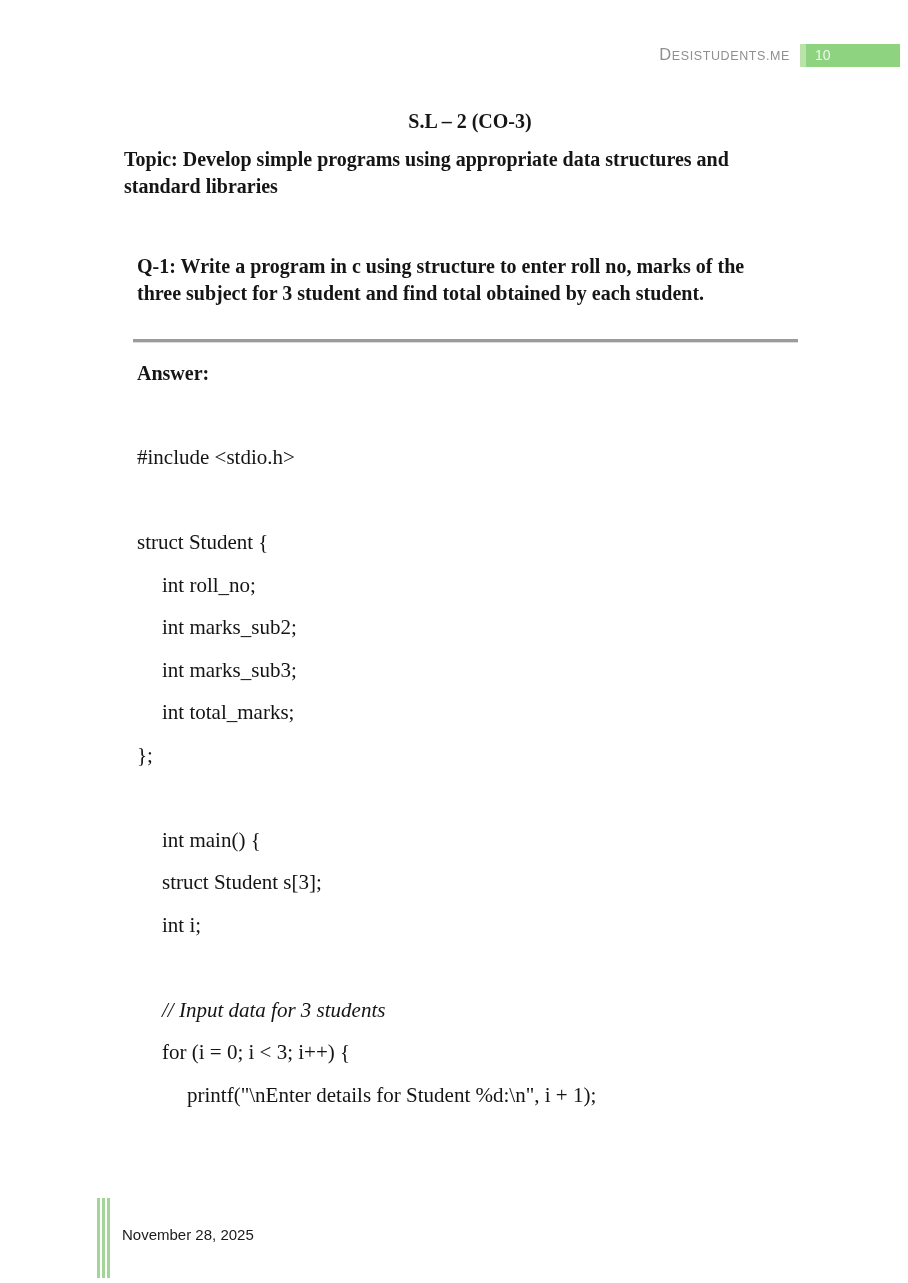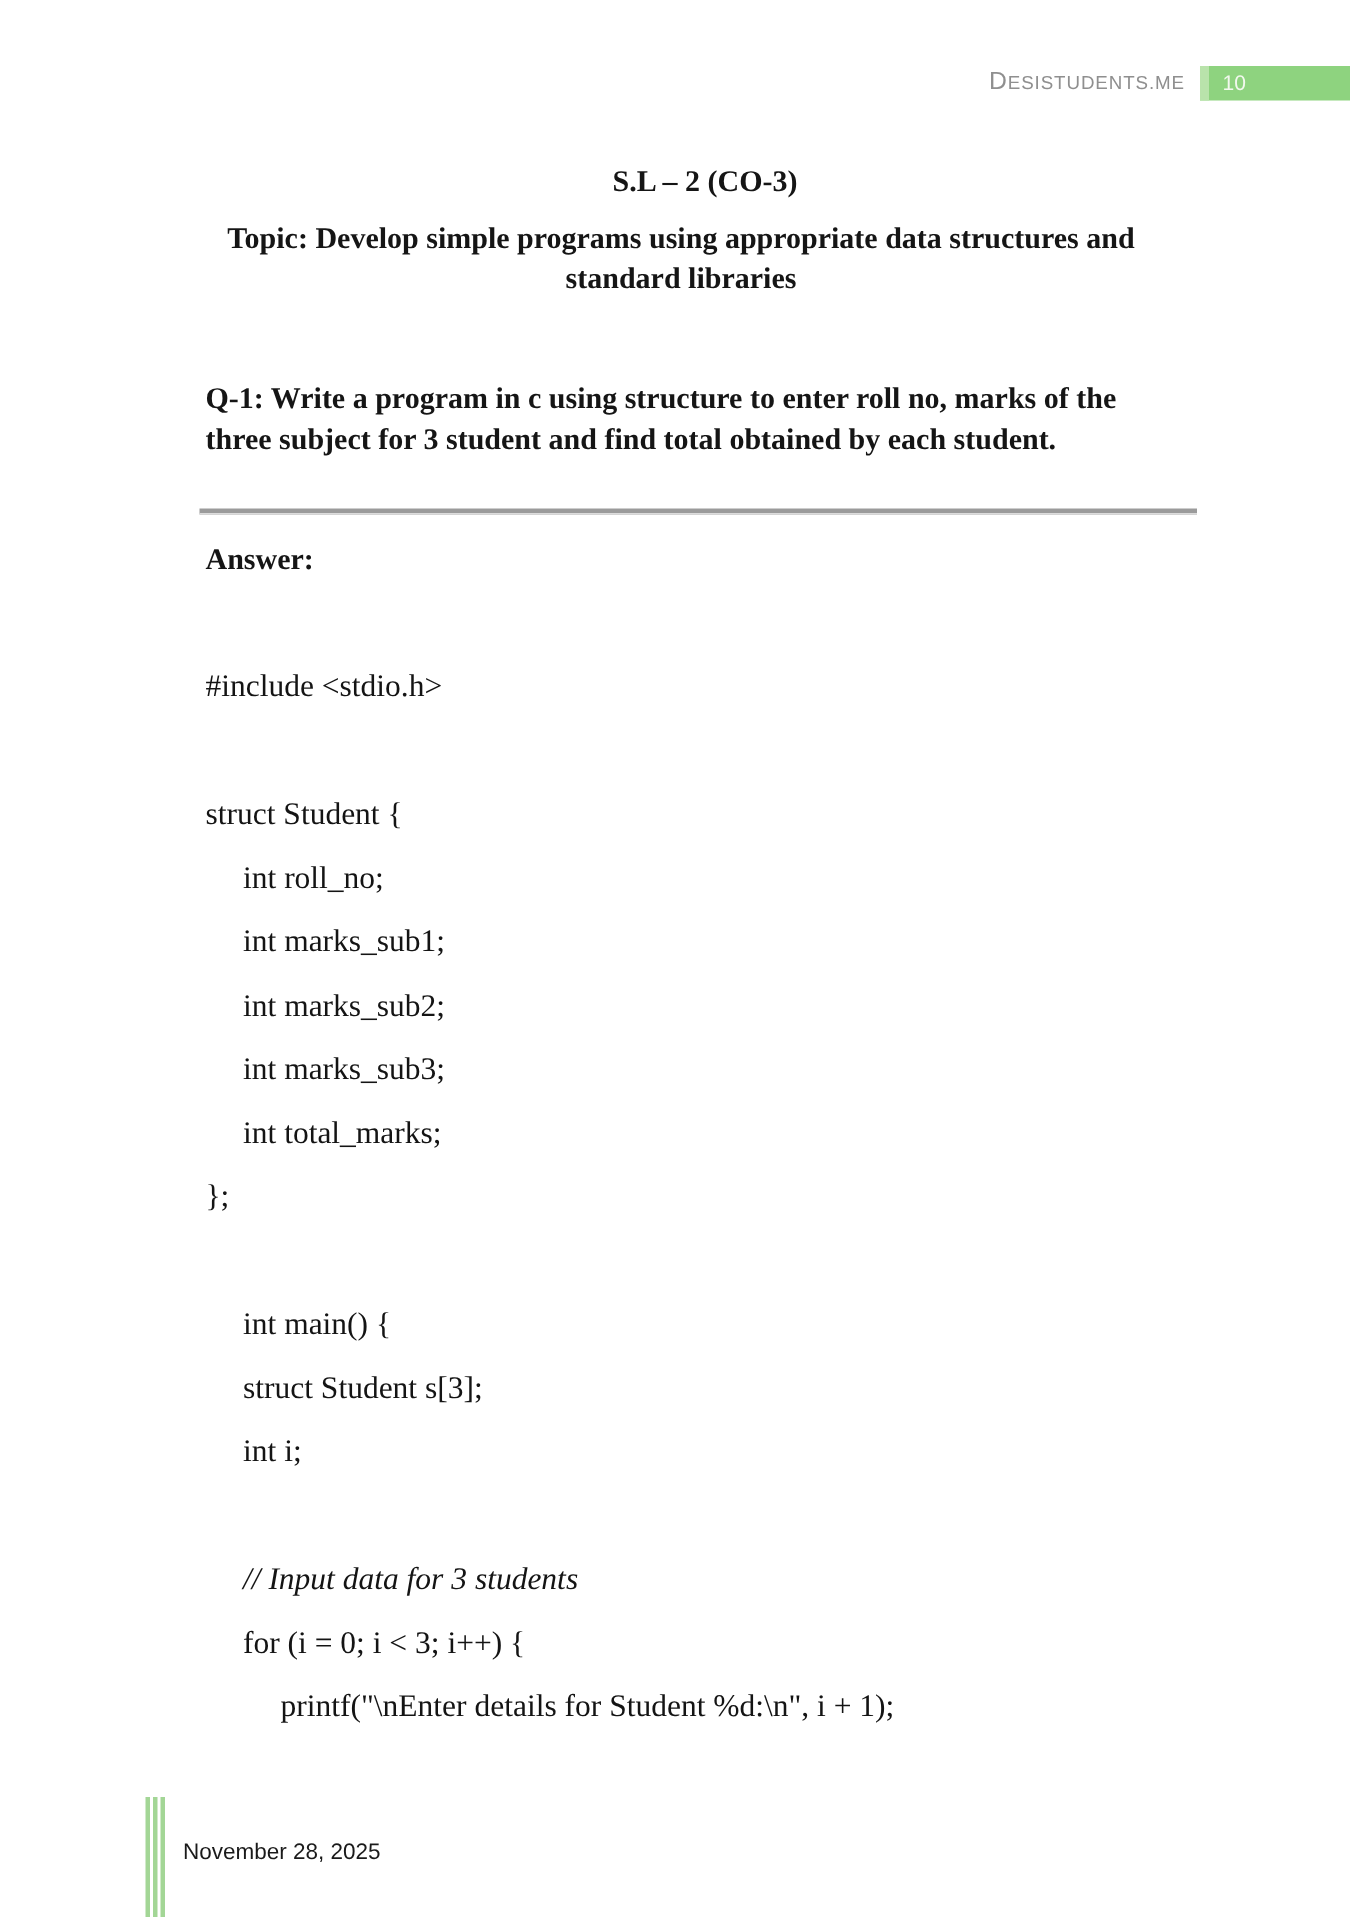--- a/index.html
+++ b/index.html
@@ -58,21 +58,20 @@
     font-size: 20px;
     font-weight: bold;
     line-height: 26px;
     padding-left: 32px;
   }
   .doc-topic {
     position: absolute;
     top: 146px;
     left: 124px;
     width: 660px;
-    text-align: center;
     font-size: 20px;
     font-weight: bold;
     line-height: 27px;
   }
   .doc-question {
     position: absolute;
     top: 253px;
     left: 137px;
     width: 655px;
     font-size: 20px;
@@ -152,21 +151,20 @@
 
   <div class="rule"></div>
 
   <div class="answer-label">Answer:</div>
 
   <div class="code-block">
       <div class="code-line" style="padding-left: 0px;">#include &lt;stdio.h&gt;</div>
       <div class="code-line" style="padding-left: 0px;">&nbsp;</div>
       <div class="code-line" style="padding-left: 0px;">struct Student {</div>
       <div class="code-line" style="padding-left: 25px;">int roll_no;</div>
-      <div class="code-line" style="padding-left: 25px;">int marks_sub1;</div>
       <div class="code-line" style="padding-left: 25px;">int marks_sub2;</div>
       <div class="code-line" style="padding-left: 25px;">int marks_sub3;</div>
       <div class="code-line" style="padding-left: 25px;">int total_marks;</div>
       <div class="code-line" style="padding-left: 0px;">};</div>
       <div class="code-line" style="padding-left: 0px;">&nbsp;</div>
       <div class="code-line" style="padding-left: 0px; margin-left: 25px;">int main() {</div>
       <div class="code-line" style="padding-left: 25px;">struct Student s[3];</div>
       <div class="code-line" style="padding-left: 25px;">int i;</div>
       <div class="code-line" style="padding-left: 0px;">&nbsp;</div>
       <div class="code-line italic" style="padding-left: 25px;">// Input data for 3 students</div>

